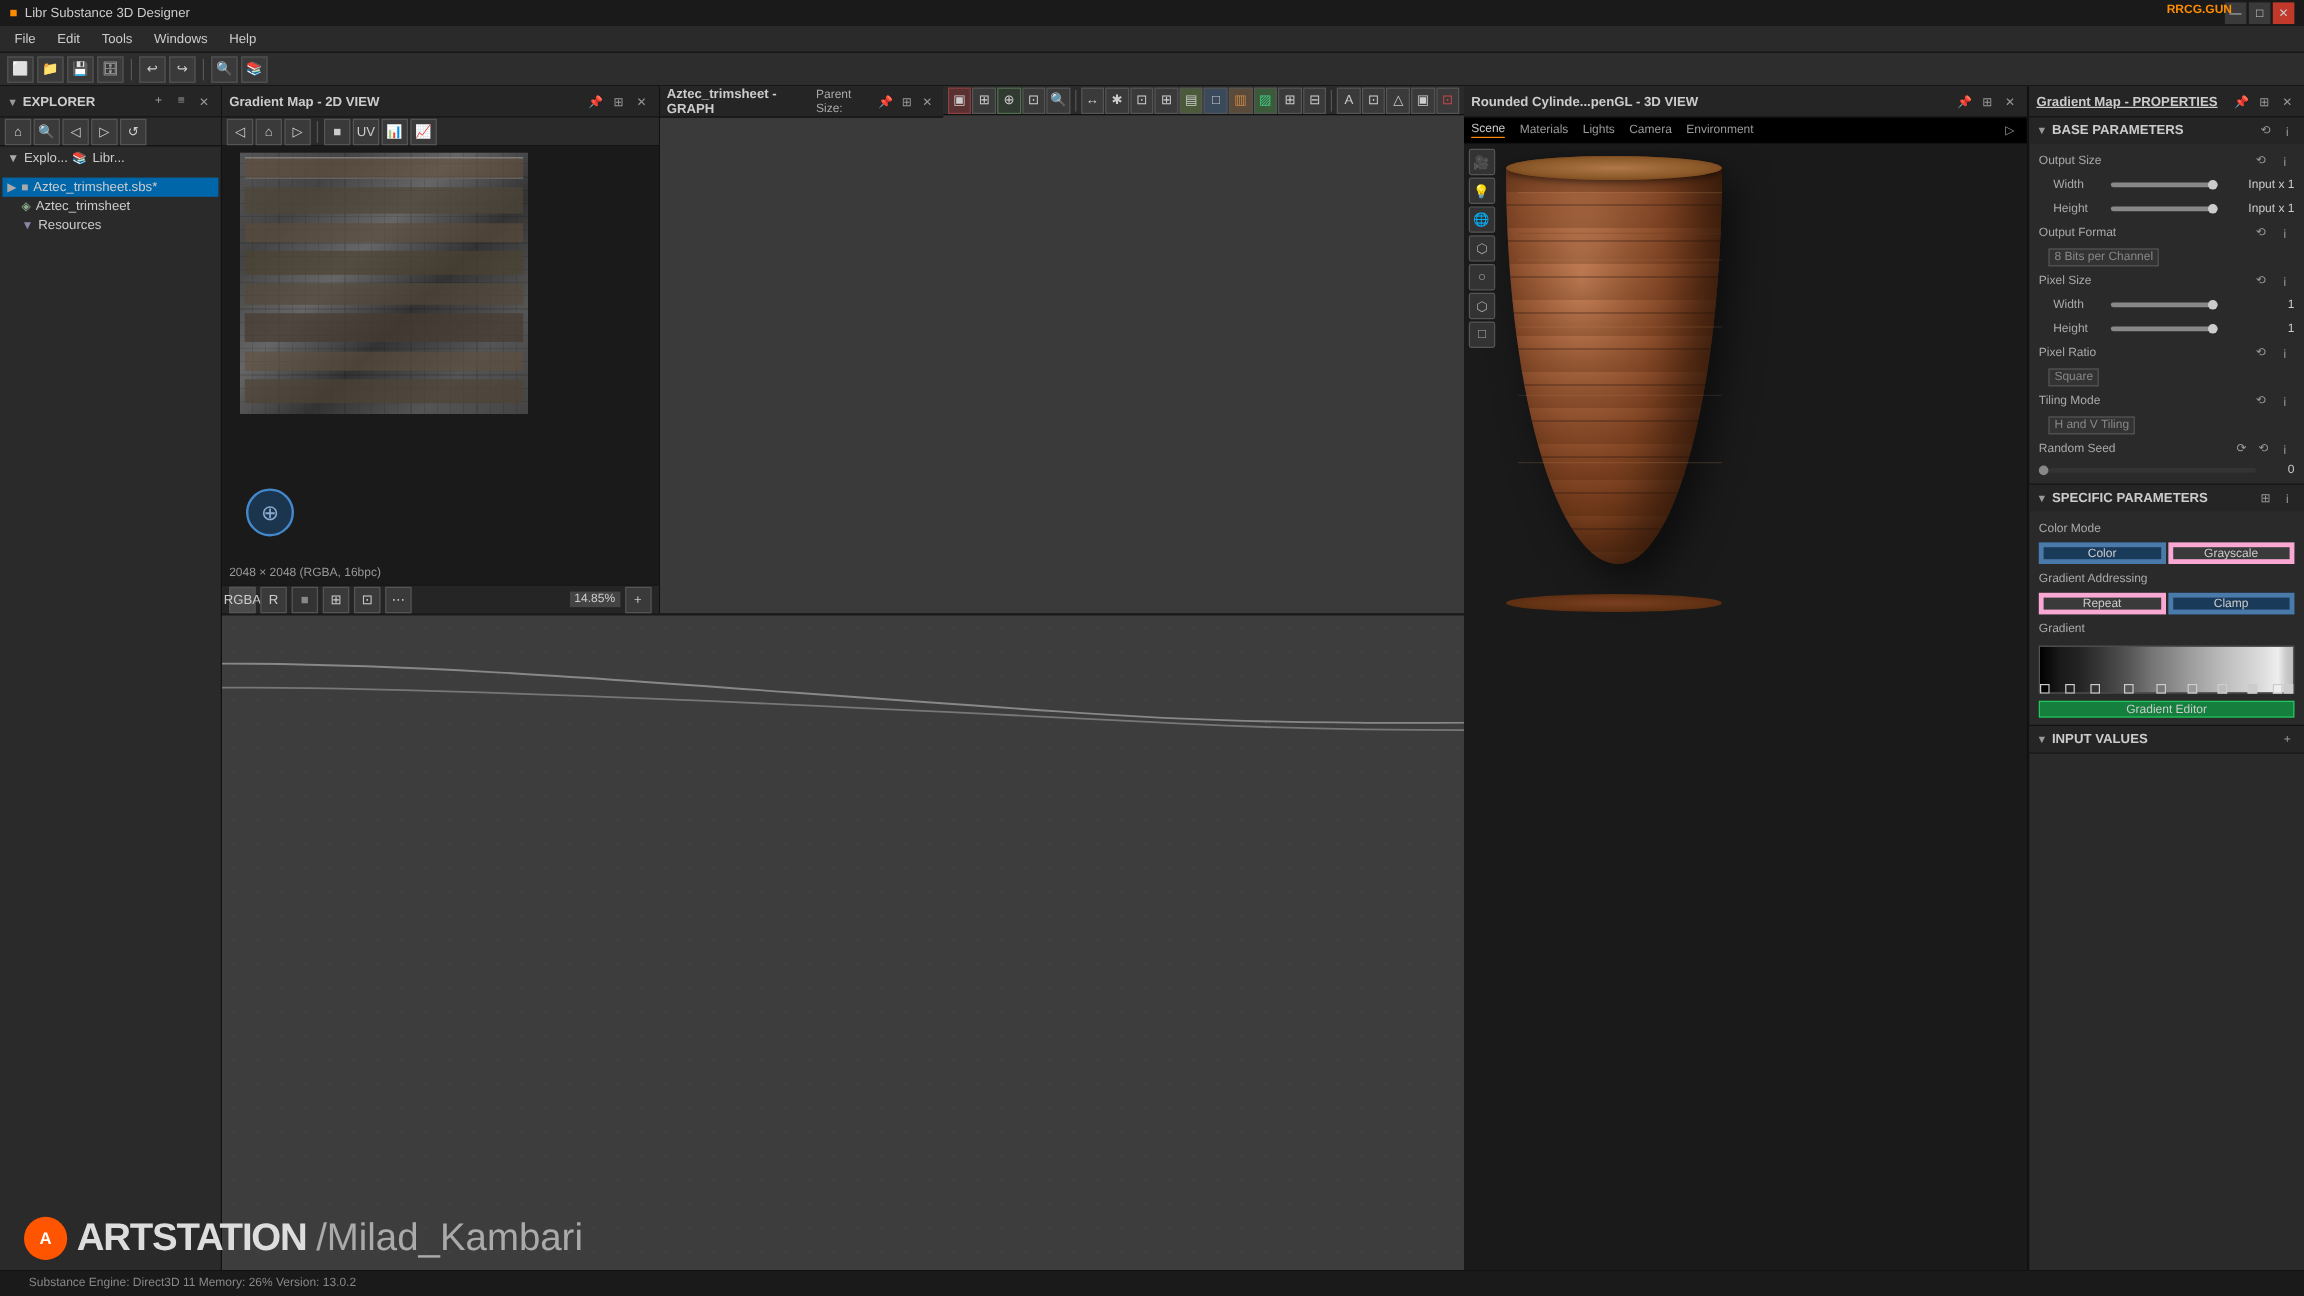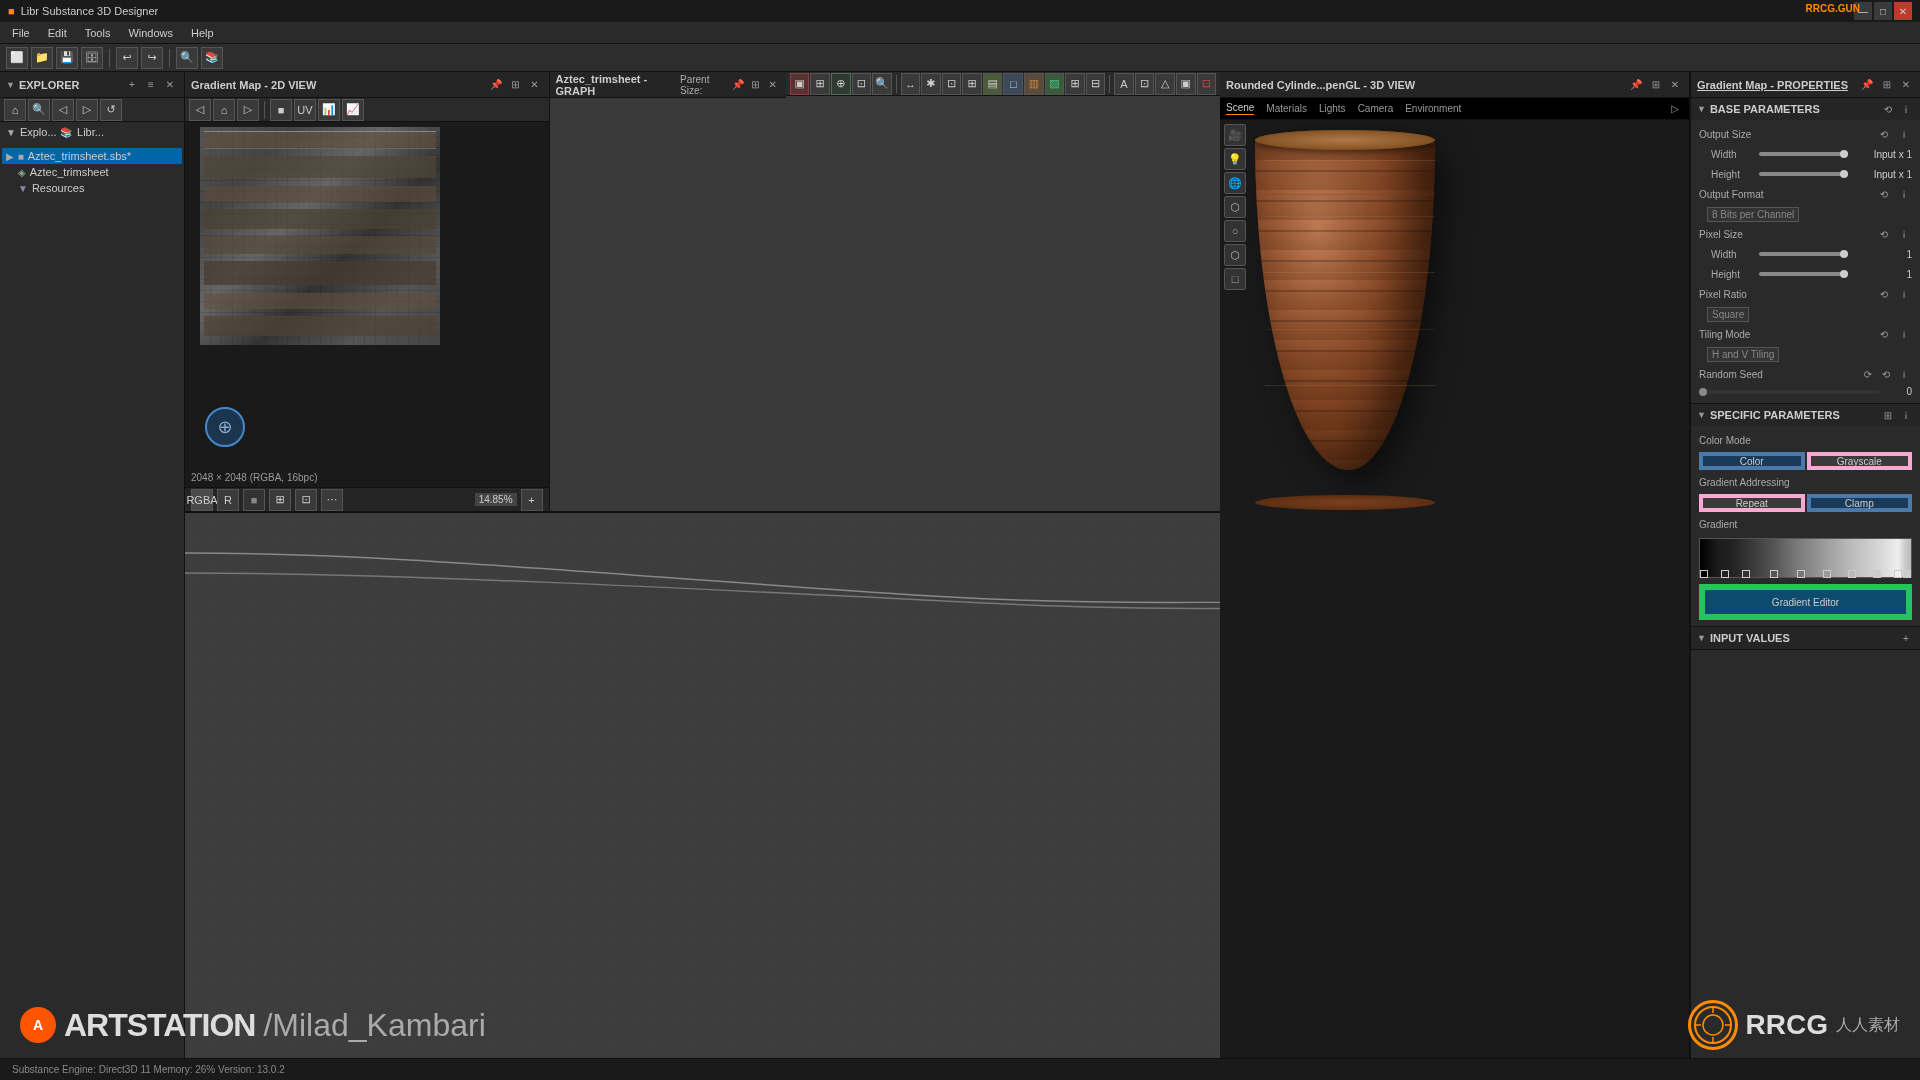--- a/index.html
+++ b/index.html
@@ -96,42 +96,42 @@
     .prop-slider-fill { height: 4px; background: #888; border-radius: 2px; }
     .prop-slider-thumb { width: 8px; height: 8px; background: #ccc; border-radius: 50%; position: absolute; top: -2px; }
     .prop-btn { height: 18px; background: #3a3a3a; border: 4px solid #f9a8d4; color: #ccc; font-size: 10px; cursor: pointer; flex: 1; }
     .prop-btn.active { background: #1a3a5a; border-color: #4a7aaa; }
     .prop-btns-row { display: flex; gap: 2px; padding: 2px 8px; }
 
     
     #gradient-display { height: 40px; margin: 4px 8px; background: linear-gradient(to right, #000 0%, #111 5%, #222 10%, #333 20%, #444 30%, #555 40%, #666 50%, #777 60%, #888 70%, #999 80%, #aaa 90%, #bbb 95%, #ccc 100%); border: 1px solid #555; position: relative; }
     .gradient-stop { width: 8px; height: 8px; background: #000; border: 1px solid #ccc; position: absolute; bottom: -1px; transform: translateX(-50%); }
 
-    .gradient-btn { height: 36px; background: #0c4a6e; border: 6px solid #22c55e; color: #ccc; font-size: 10px; cursor: pointer; margin: 2px 8px; width: calc(100% - 16px); }
+    .gradient-btn { height: 14px; background: #15803d; border: 1px solid #22c55e; color: #ccc; font-size: 10px; cursor: pointer; margin: 2px 8px; width: calc(100% - 16px); }
 
     
     .seed-row { display: flex; align-items: center; padding: 2px 8px; gap: 4px; }
     .seed-slider { flex: 1; height: 4px; background: #333; border-radius: 2px; position: relative; }
     .seed-slider-thumb { width: 8px; height: 8px; background: #888; border-radius: 50%; position: absolute; top: -2px; left: 0; }
 
     
     .input-values-header { height: 22px; background: #252525; display: flex; align-items: center; padding: 0 6px; gap: 4px; cursor: pointer; }
 
     
     #watermark { position: fixed; bottom: 30px; left: 0; right: 0; display: flex; justify-content: space-between; align-items: center; padding: 0 20px; pointer-events: none; z-index: 100; }
     #artstation-logo { display: flex; align-items: center; gap: 8px; }
     .as-icon { width: 36px; height: 36px; background: #ff5500; border-radius: 50%; display: flex; align-items: center; justify-content: center; color: white; font-weight: bold; font-size: 14px; }
     .as-text { font-size: 32px; font-weight: bold; color: #ddd; letter-spacing: -1px; }
     .as-sub { font-size: 32px; color: #aaa; }
     #rrcg-watermark { display: flex; align-items: center; gap: 8px; }
     .rrcg-icon { width: 50px; height: 50px; border: 3px solid #ff8c00; border-radius: 50%; display: flex; align-items: center; justify-content: center; color: #ff8c00; font-weight: bold; font-size: 14px; }
     .rrcg-text { font-size: 28px; color: #ddd; font-weight: bold; }
 
     
-    #statusbar { height: 22px; background: #1a1a1a; display: flex; align-items: center; padding: 0 12px; gap: 16px; border-top: 1px solid #111; position: fixed; bottom: 0; left: 0; right: 0; }
+    #statusbar { height: 22px; background: #1a1a1a; display: flex; align-items: center; padding: 0 24px; gap: 16px; border-top: 1px solid #111; position: fixed; bottom: 0; left: 0; right: 0; }
     #statusbar-text { font-size: 10px; color: #888; }
 
     
     #graph-svg { position: absolute; top: 0; left: 0; width: 100%; height: 100%; }
 
     
     .collapse-arrow { color: #999; font-size: 9px; }
 
     .header-icons { display: flex; gap: 3px; align-items: center; }
     .hdr-icon { width: 16px; height: 16px; display: flex; align-items: center; justify-content: center; font-size: 10px; color: #999; cursor: pointer; }
@@ -407,34 +407,20 @@
         </svg>
       </div>
     </div>
 
     <div id="watermark">
       <div id="artstation-logo">
         <div class="as-icon">A</div>
         <span class="as-text">ARTSTATION</span>
         <span class="as-sub">/Milad_Kambari</span>
       </div>
-      <div id="rrcg-watermark">
-        <div class="rrcg-icon">
-          <svg width="40" height="40" viewBox="0 0 40 40" xmlns="http://www.w3.org/2000/svg">
-            <circle cx="20" cy="20" r="18" stroke="#ff8c00" stroke-width="2" fill="none"></circle>
-            <circle cx="20" cy="20" r="10" stroke="#ff8c00" stroke-width="1.5" fill="none"></circle>
-            <line x1="20" y1="2" x2="20" y2="8" stroke="#ff8c00" stroke-width="1.5"></line>
-            <line x1="20" y1="32" x2="20" y2="38" stroke="#ff8c00" stroke-width="1.5"></line>
-            <line x1="2" y1="20" x2="8" y2="20" stroke="#ff8c00" stroke-width="1.5"></line>
-            <line x1="32" y1="20" x2="38" y2="20" stroke="#ff8c00" stroke-width="1.5"></line>
-          </svg>
-        </div>
-        <span class="rrcg-text">RRCG</span>
-        <span style="font-size:16px;color:#aaa;display:block;line-height:1;">人人素材</span>
-      </div>
     </div>
 
   </div>
 
   <div id="view3d-panel">
     <div id="view3d-header">
       <div style="display:flex;align-items:center;gap:4px;">
         <span class="panel-title">Rounded Cylinde...penGL - 3D VIEW</span>
       </div>
       <div class="header-icons">

